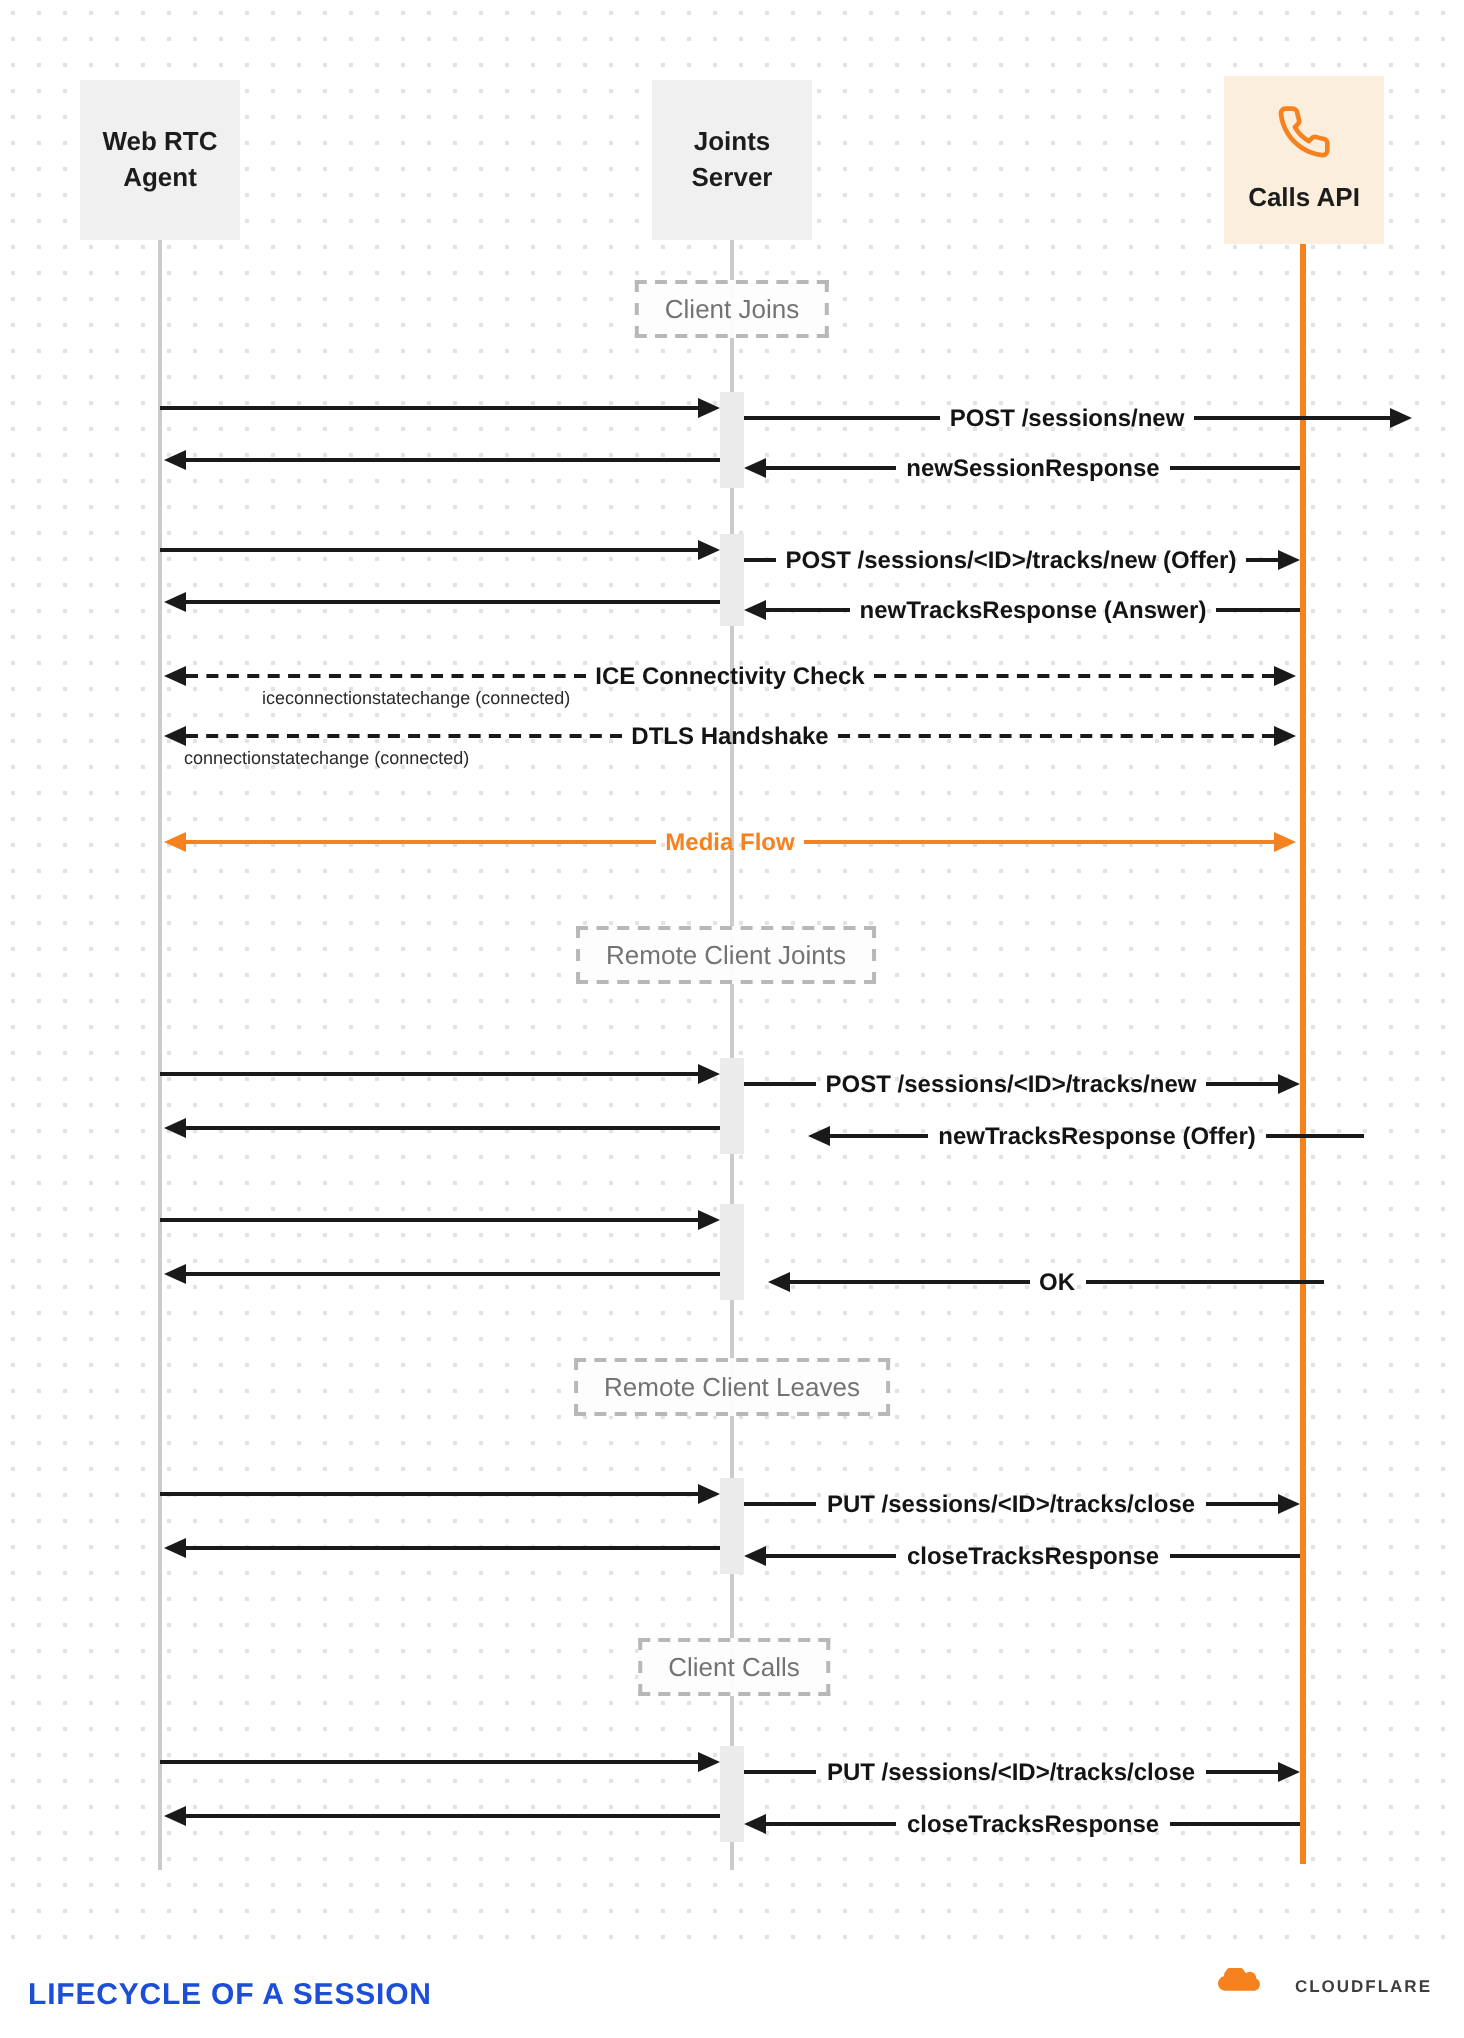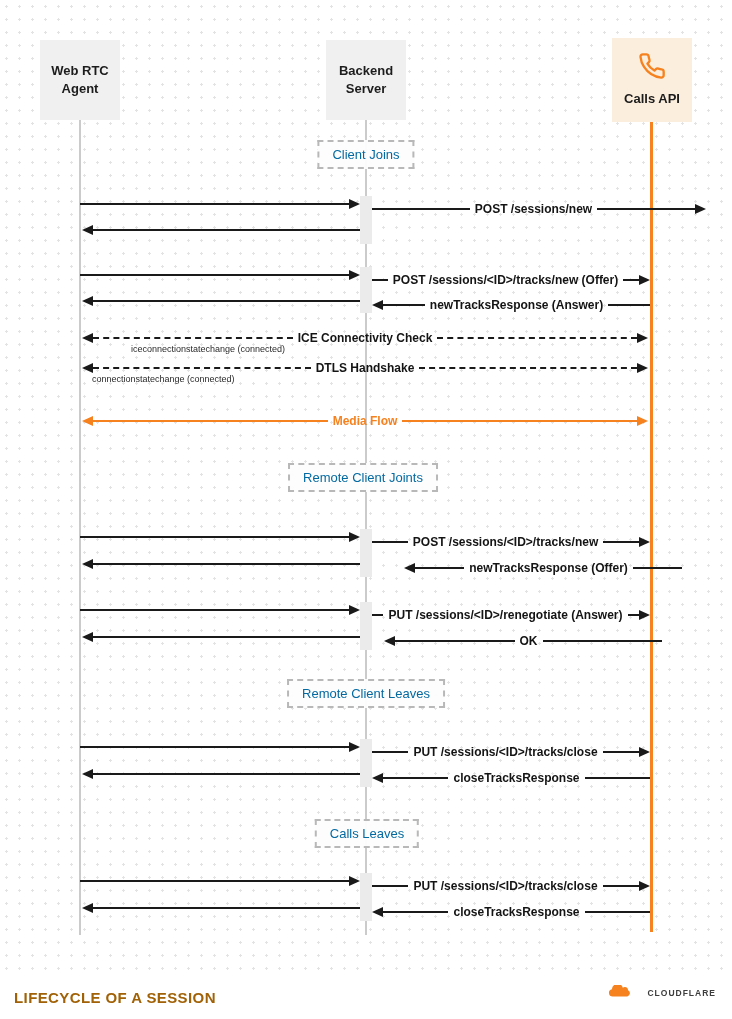--- a/index.html
+++ b/index.html
@@ -25,37 +25,37 @@
   .msg .head.l { border-right:11px solid #1a1a1a; }
   .msg .label { flex:0 0 auto; font-size:12px; font-weight:700; color:#141414; padding:0 5px; white-space:nowrap; }
   .msg.orange .line { border-color:#f6821f; }
   .msg.orange .head.r { border-left-color:#f6821f; }
   .msg.orange .head.l { border-right-color:#f6821f; }
   .msg.orange .label { color:#f6821f; }
   .note { position:absolute; font-size:9px; color:#2a2a2a; white-space:nowrap; }
   .group {
     position:absolute; transform:translateX(-50%);
     border:2px dashed #b8b8b8; background:rgba(253,253,253,0.96);
-    color:#0369a1; font-size:13px; padding:5px 13px; white-space:nowrap;
+    color:#737373; font-size:13px; padding:5px 13px; white-space:nowrap;
   }
   .footer { position:absolute; left:0; right:0; bottom:0; height:48px; background:#ffffff; }
-  .title { position:absolute; left:14px; bottom:13px; font-size:15px; font-weight:700; letter-spacing:0.4px; color:#a16207; }
+  .title { position:absolute; left:14px; bottom:13px; font-size:15px; font-weight:700; letter-spacing:0.4px; color:#1d4ed8; }
   .brand { position:absolute; right:16px; bottom:17px; display:flex; align-items:center; gap:14px; }
   .brand .word { font-size:8.5px; font-weight:700; letter-spacing:1px; color:#3d3d3d; }
 </style>
 </head>
 <body>
 
 <div class="canvas">
 
   <div class="actor" style="left:40px;top:40px;">
     <span>Web RTC Agent</span>
   </div>
   <div class="actor" style="left:326px;top:40px;">
-    <span>Backend Server</span>
+    <span>Joints Server</span>
   </div>
   <div class="actor calls" style="left:612px;top:38px;">
     <span>
       <svg width="28" height="28" viewBox="0 0 24 24" fill="none" stroke="#f6821f" stroke-width="2" stroke-linecap="round" stroke-linejoin="round">
         <path d="M22 16.92v3a2 2 0 0 1-2.18 2 19.79 19.79 0 0 1-8.63-3.07 19.5 19.5 0 0 1-6-6A19.79 19.79 0 0 1 2.12 4.18 2 2 0 0 1 4.11 2h3a2 2 0 0 1 2 1.72c.127.96.361 1.903.7 2.81a2 2 0 0 1-.45 2.11L8.09 9.91a16 16 0 0 0 6 6l1.27-1.27a2 2 0 0 1 2.11-.45c.907.339 1.85.573 2.81.7A2 2 0 0 1 22 16.92z"></path>
       </svg>
     </span>
     <span>Calls API</span>
   </div>
 
@@ -77,20 +77,26 @@
   <div class="msg" style="left:80px;top:196px;width:280px;">
       <span class="line"></span>
       <span class="head r"></span>
     </div>
   <div class="msg" style="left:372px;top:201px;width:334px;">
       <span class="line"></span>
       <span class="label">POST /sessions/new</span>
       <span class="line"></span>
       <span class="head r"></span>
     </div>
+  <div class="msg" style="left:372px;top:226px;width:278px;">
+      <span class="head l"></span>
+      <span class="line"></span>
+      <span class="label">newSessionResponse</span>
+      <span class="line"></span>
+    </div>
   <div class="msg" style="left:82px;top:222px;width:278px;">
       <span class="head l"></span>
       <span class="line"></span>
     </div>
 
   <div class="msg" style="left:80px;top:267px;width:280px;">
       <span class="line"></span>
       <span class="head r"></span>
     </div>
   <div class="msg" style="left:372px;top:272px;width:278px;">
@@ -158,26 +164,20 @@
     </div>
   <div class="msg" style="left:82px;top:556px;width:278px;">
       <span class="head l"></span>
       <span class="line"></span>
     </div>
 
   <div class="msg" style="left:80px;top:602px;width:280px;">
       <span class="line"></span>
       <span class="head r"></span>
     </div>
-  <div class="msg" style="left:372px;top:607px;width:278px;">
-      <span class="line"></span>
-      <span class="label">PUT /sessions/&lt;ID&gt;/renegotiate (Answer)</span>
-      <span class="line"></span>
-      <span class="head r"></span>
-    </div>
   <div class="msg" style="left:384px;top:633px;width:278px;">
       <span class="head l"></span>
       <span class="line"></span>
       <span class="label">OK</span>
       <span class="line"></span>
     </div>
   <div class="msg" style="left:82px;top:629px;width:278px;">
       <span class="head l"></span>
       <span class="line"></span>
     </div>
@@ -201,21 +201,21 @@
       <span class="line"></span>
       <span class="label">closeTracksResponse</span>
       <span class="line"></span>
     </div>
   <div class="msg" style="left:82px;top:766px;width:278px;">
       <span class="head l"></span>
       <span class="line"></span>
     </div>
 
   <div class="group" style="left:367px;top:819px;">
-    <span>Calls Leaves</span>
+    <span>Client Calls</span>
   </div>
 
   <div class="msg" style="left:80px;top:873px;width:280px;">
       <span class="line"></span>
       <span class="head r"></span>
     </div>
   <div class="msg" style="left:372px;top:878px;width:278px;">
       <span class="line"></span>
       <span class="label">PUT /sessions/&lt;ID&gt;/tracks/close</span>
       <span class="line"></span>

